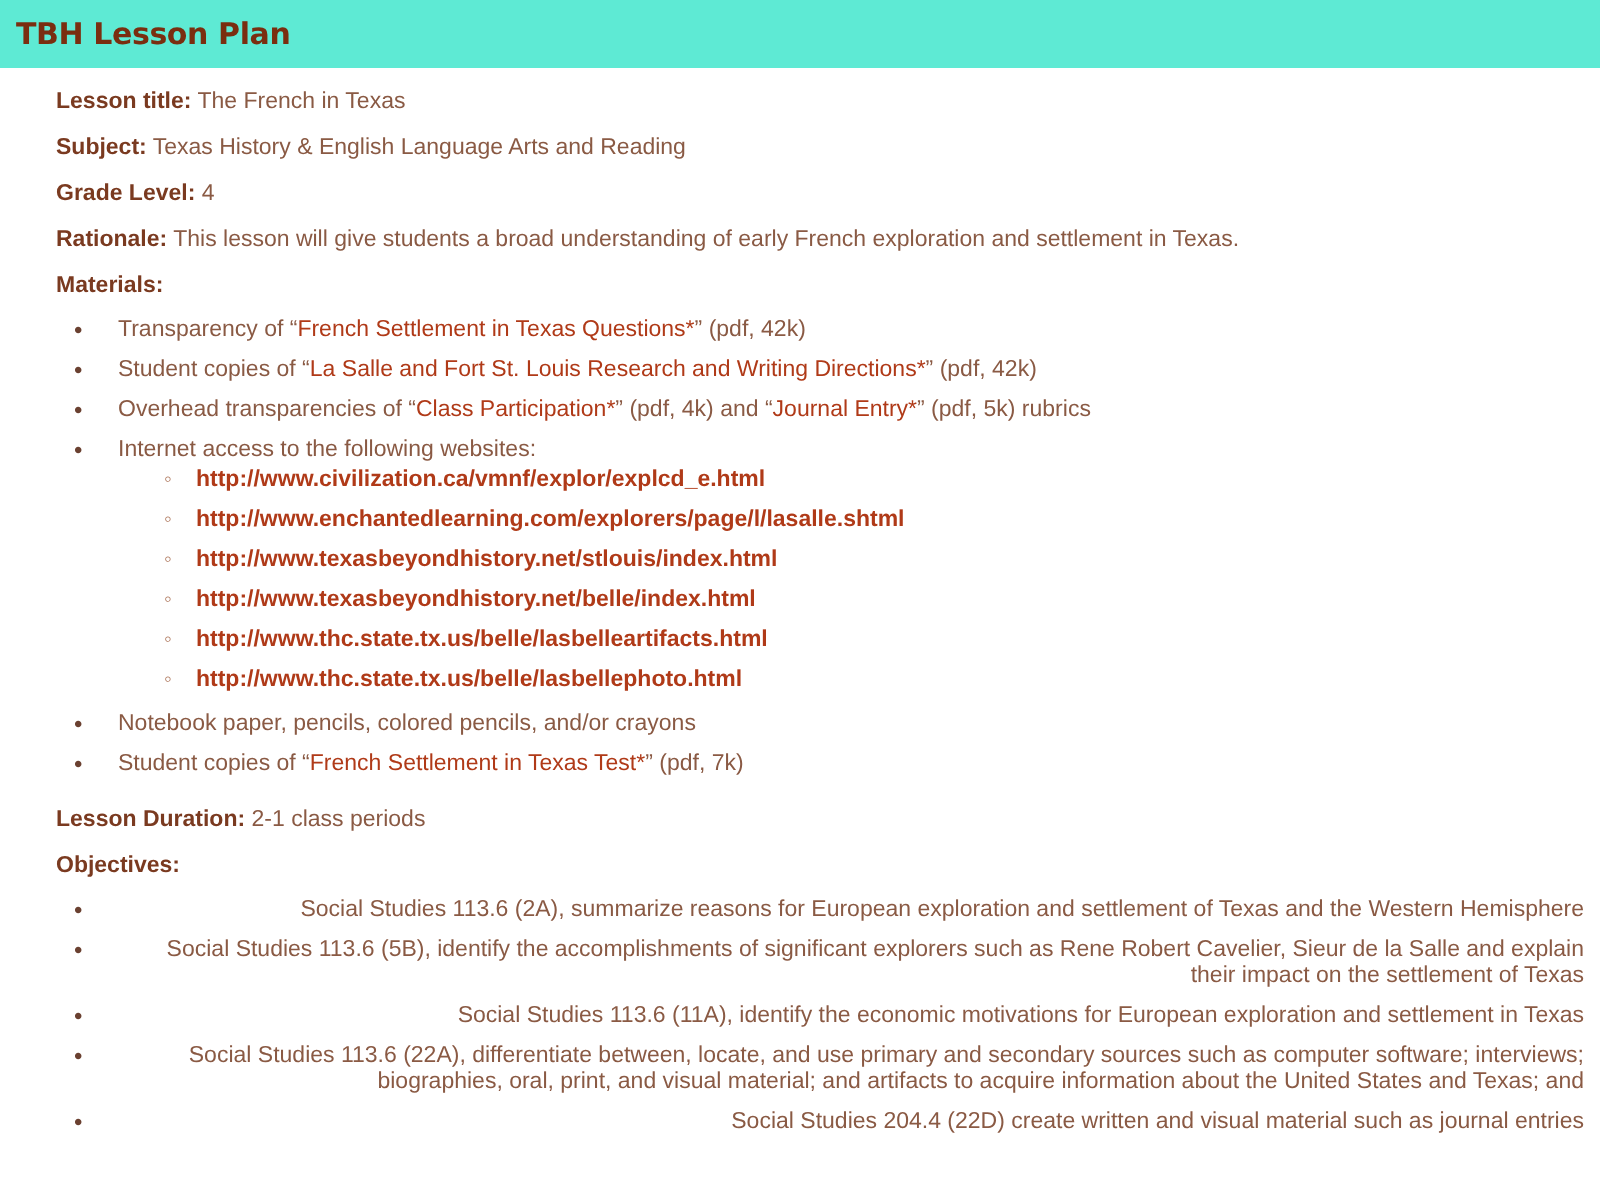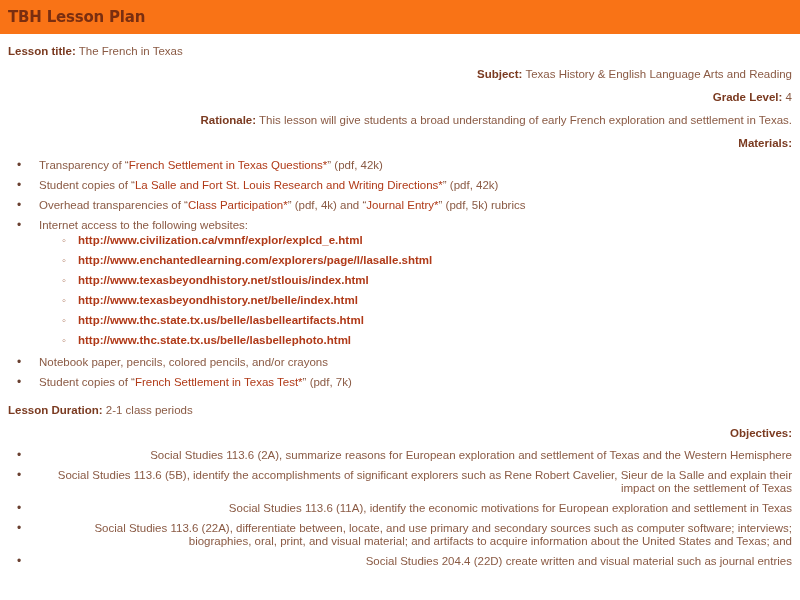--- a/index.html
+++ b/index.html
@@ -5,37 +5,37 @@
   html, body { margin: 0; padding: 0; }
   body {
     width: 800px; height: 600px; overflow: hidden;
     background: #ffffff;
     font-family: "Liberation Sans", sans-serif;
     color: #8a5a44;
     font-size: 11.5px;
   }
   .header {
     height: 34px;
-    background: #f97316;
+    background: #5eead4;
     display: flex; align-items: center;
     padding-left: 8px;
   }
   .header h1 {
     margin: 0;
     font-family: "DejaVu Sans", sans-serif;
     font-weight: bold;
     font-size: 15px;
     color: #7a2e10;
     letter-spacing: -0.2px;
   }
-  .content { padding: 0 8px; }
+  .content { padding: 0 8px; margin-left: 20px; }
   .field { margin: 0; line-height: 14px; }
   .label { font-weight: bold; color: #7a3a20; }
   .row1 { margin-top: 10px; }
-  .gap { margin-top: 9px; text-align: right; }
+  .gap { margin-top: 9px; }
   ul.materials { margin: 8px 0 0 0; padding-left: 31px; list-style: none; }
   ul.materials > li { position: relative; line-height: 14px; margin-bottom: 6px; }
   ul.materials > li::before {
     content: "•"; position: absolute; left: -22px; color: #6a4030; font-size: 12px;
   }
   .doc-link { color: #b03a18; font-weight: normal; text-decoration: none; }
   ul.sites { list-style: none; margin: 1px 0 0 0; padding-left: 39px; }
   ul.sites li { position: relative; line-height: 14px; margin-bottom: 6px; }
   ul.sites li::before {
     content: "◦"; position: absolute; left: -16px; color: #b07a60; font-size: 11px;

